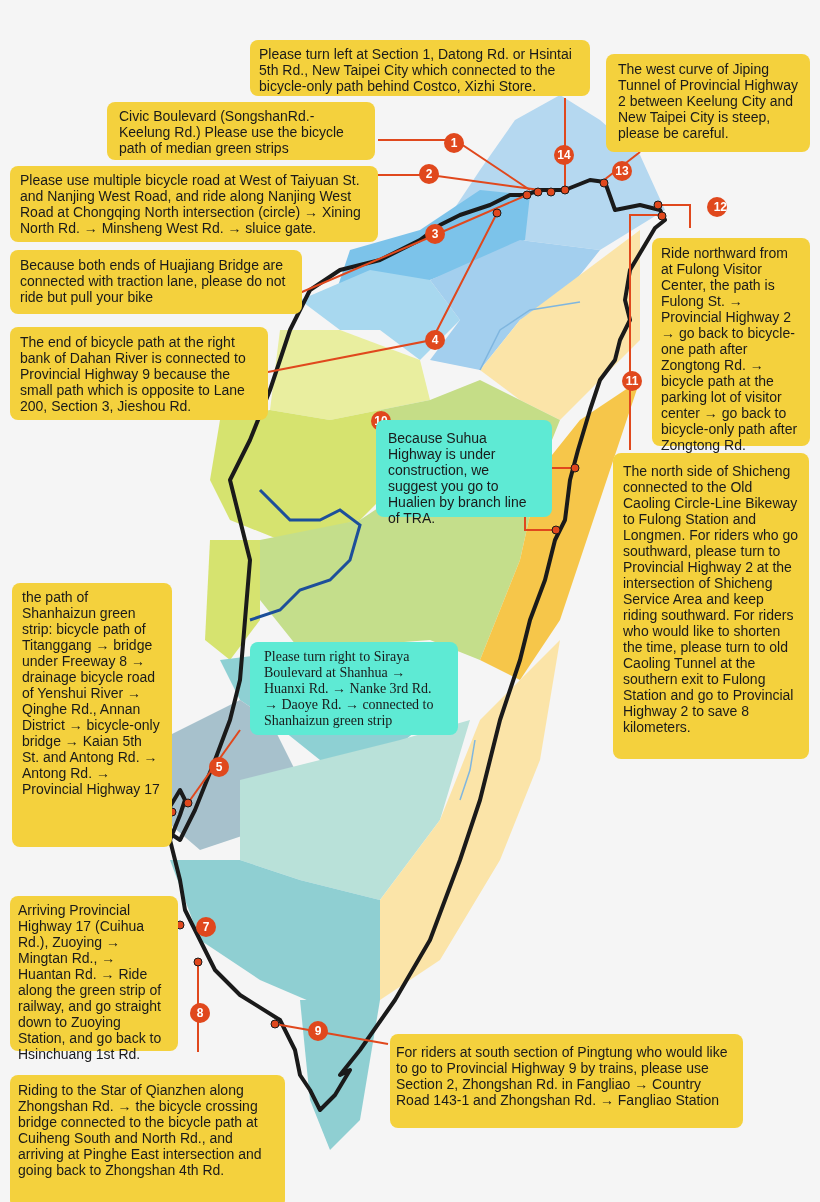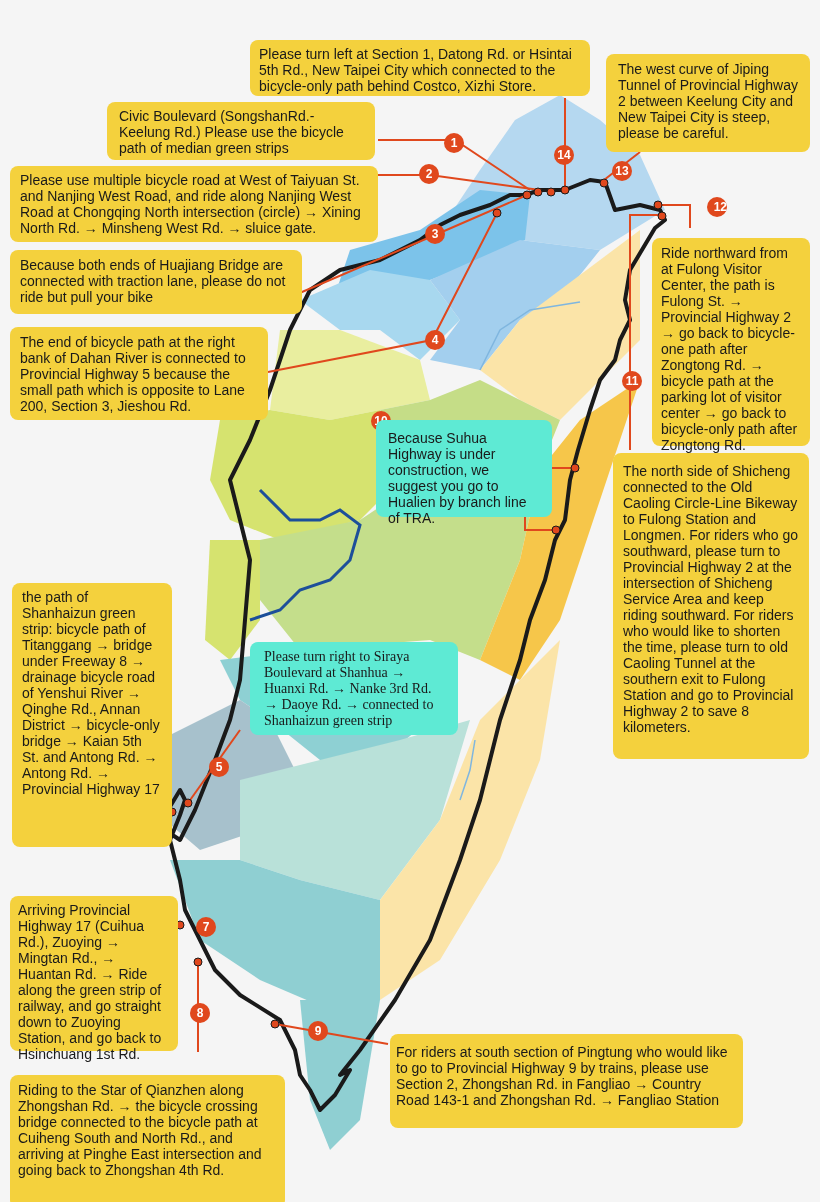--- a/index.html
+++ b/index.html
@@ -90,21 +90,21 @@
 <div class="badge" style="left:622px;top:371px;">11</div>
 <div class="badge" style="left:707px;top:197px;text-align:right;">12</div>
 <div class="badge" style="left:612px;top:161px;">13</div>
 <div class="badge" style="left:554px;top:145px;">14</div>
 
 <div class="note" style="left:250px;top:40px;width:340px;height:56px;">Please turn left at Section 1, Datong Rd. or Hsintai 5th Rd., New Taipei City which connected to the bicycle-only path behind Costco, Xizhi Store.</div>
 <div class="note" style="left:606px;top:54px;width:204px;height:98px;padding:7px 12px;">The west curve of Jiping Tunnel of Provincial Highway 2 between Keelung City and New Taipei City is steep, please be careful.</div>
 <div class="note" style="left:107px;top:102px;width:268px;height:58px;padding:6px 12px;">Civic Boulevard (SongshanRd.-Keelung Rd.) Please use the bicycle path of median green strips</div>
 <div class="note" style="left:10px;top:166px;width:368px;height:76px;padding:6px 10px;">Please use multiple bicycle road at West of Taiyuan St. and Nanjing West Road, and ride along Nanjing West Road at Chongqing North intersection (circle) → Xining North Rd. → Minsheng West Rd. → sluice gate.</div>
 <div class="note" style="left:10px;top:250px;width:292px;height:64px;padding:7px 10px;">Because both ends of Huajiang Bridge are connected with traction lane, please do not ride but pull your bike</div>
-<div class="note" style="left:10px;top:327px;width:258px;height:93px;padding:7px 10px;">The end of bicycle path at the right bank of Dahan River is connected to Provincial Highway 5 because the small path which is opposite to Lane 200, Section 3, Jieshou Rd.</div>
+<div class="note" style="left:10px;top:327px;width:258px;height:93px;padding:7px 10px;">The end of bicycle path at the right bank of Dahan River is connected to Provincial Highway 9 because the small path which is opposite to Lane 200, Section 3, Jieshou Rd.</div>
 <div class="note" style="left:652px;top:238px;width:158px;height:208px;padding:7px 9px;">Ride northward from at Fulong Visitor Center, the path is Fulong St. → Provincial Highway 2 → go back to bicycle-one path after Zongtong Rd. → bicycle path at the parking lot of visitor center → go back to bicycle-only path after Zongtong Rd.</div>
 <div class="note white" style="left:376px;top:420px;width:176px;height:97px;padding:10px 12px;">Because Suhua Highway is under construction, we suggest you go to Hualien by branch line of TRA.</div>
 <div class="note" style="left:613px;top:453px;width:196px;height:306px;padding:10px 10px;">The north side of Shicheng connected to the Old Caoling Circle-Line Bikeway to Fulong Station and Longmen. For riders who go southward, please turn to Provincial Highway 2 at the intersection of Shicheng Service Area and keep riding southward. For riders who would like to shorten the time, please turn to old Caoling Tunnel at the southern exit to Fulong Station and go to Provincial Highway 2 to save 8 kilometers.</div>
 <div class="note" style="left:12px;top:583px;width:160px;height:264px;padding:6px 10px;">the path of Shanhaizun green strip: bicycle path of Titanggang → bridge under Freeway 8 → drainage bicycle road of Yenshui River → Qinghe Rd., Annan District → bicycle-only bridge → Kaian 5th St. and Antong Rd. → Antong Rd. → Provincial Highway 17</div>
 <div class="note white" style="left:250px;top:642px;width:208px;height:93px;padding:7px 14px;font-family:Liberation Serif, serif;">Please turn right to Siraya Boulevard at Shanhua → Huanxi Rd. → Nanke 3rd Rd. → Daoye Rd. → connected to Shanhaizun green strip</div>
 <div class="note" style="left:10px;top:896px;width:168px;height:155px;padding:6px 8px;">Arriving Provincial Highway 17 (Cuihua Rd.), Zuoying → Mingtan Rd., → Huantan Rd. → Ride along the green strip of railway, and go straight down to Zuoying Station, and go back to Hsinchuang 1st Rd.</div>
 <div class="note" style="left:10px;top:1062px;width:275px;height:133px;padding:7px 8px;margin-top:13px;">Riding to the Star of Qianzhen along Zhongshan Rd. → the bicycle crossing bridge connected to the bicycle path at Cuiheng South and North Rd., and arriving at Pinghe East intersection and going back to Zhongshan 4th Rd.</div>
 <div class="note" style="left:390px;top:1034px;width:353px;height:94px;padding:10px 6px;">For riders at south section of Pingtung who would like to go to Provincial Highway 9 by trains, please use Section 2, Zhongshan Rd. in Fangliao → Country Road 143-1 and Zhongshan Rd. → Fangliao Station</div>
 
 </body></html>

